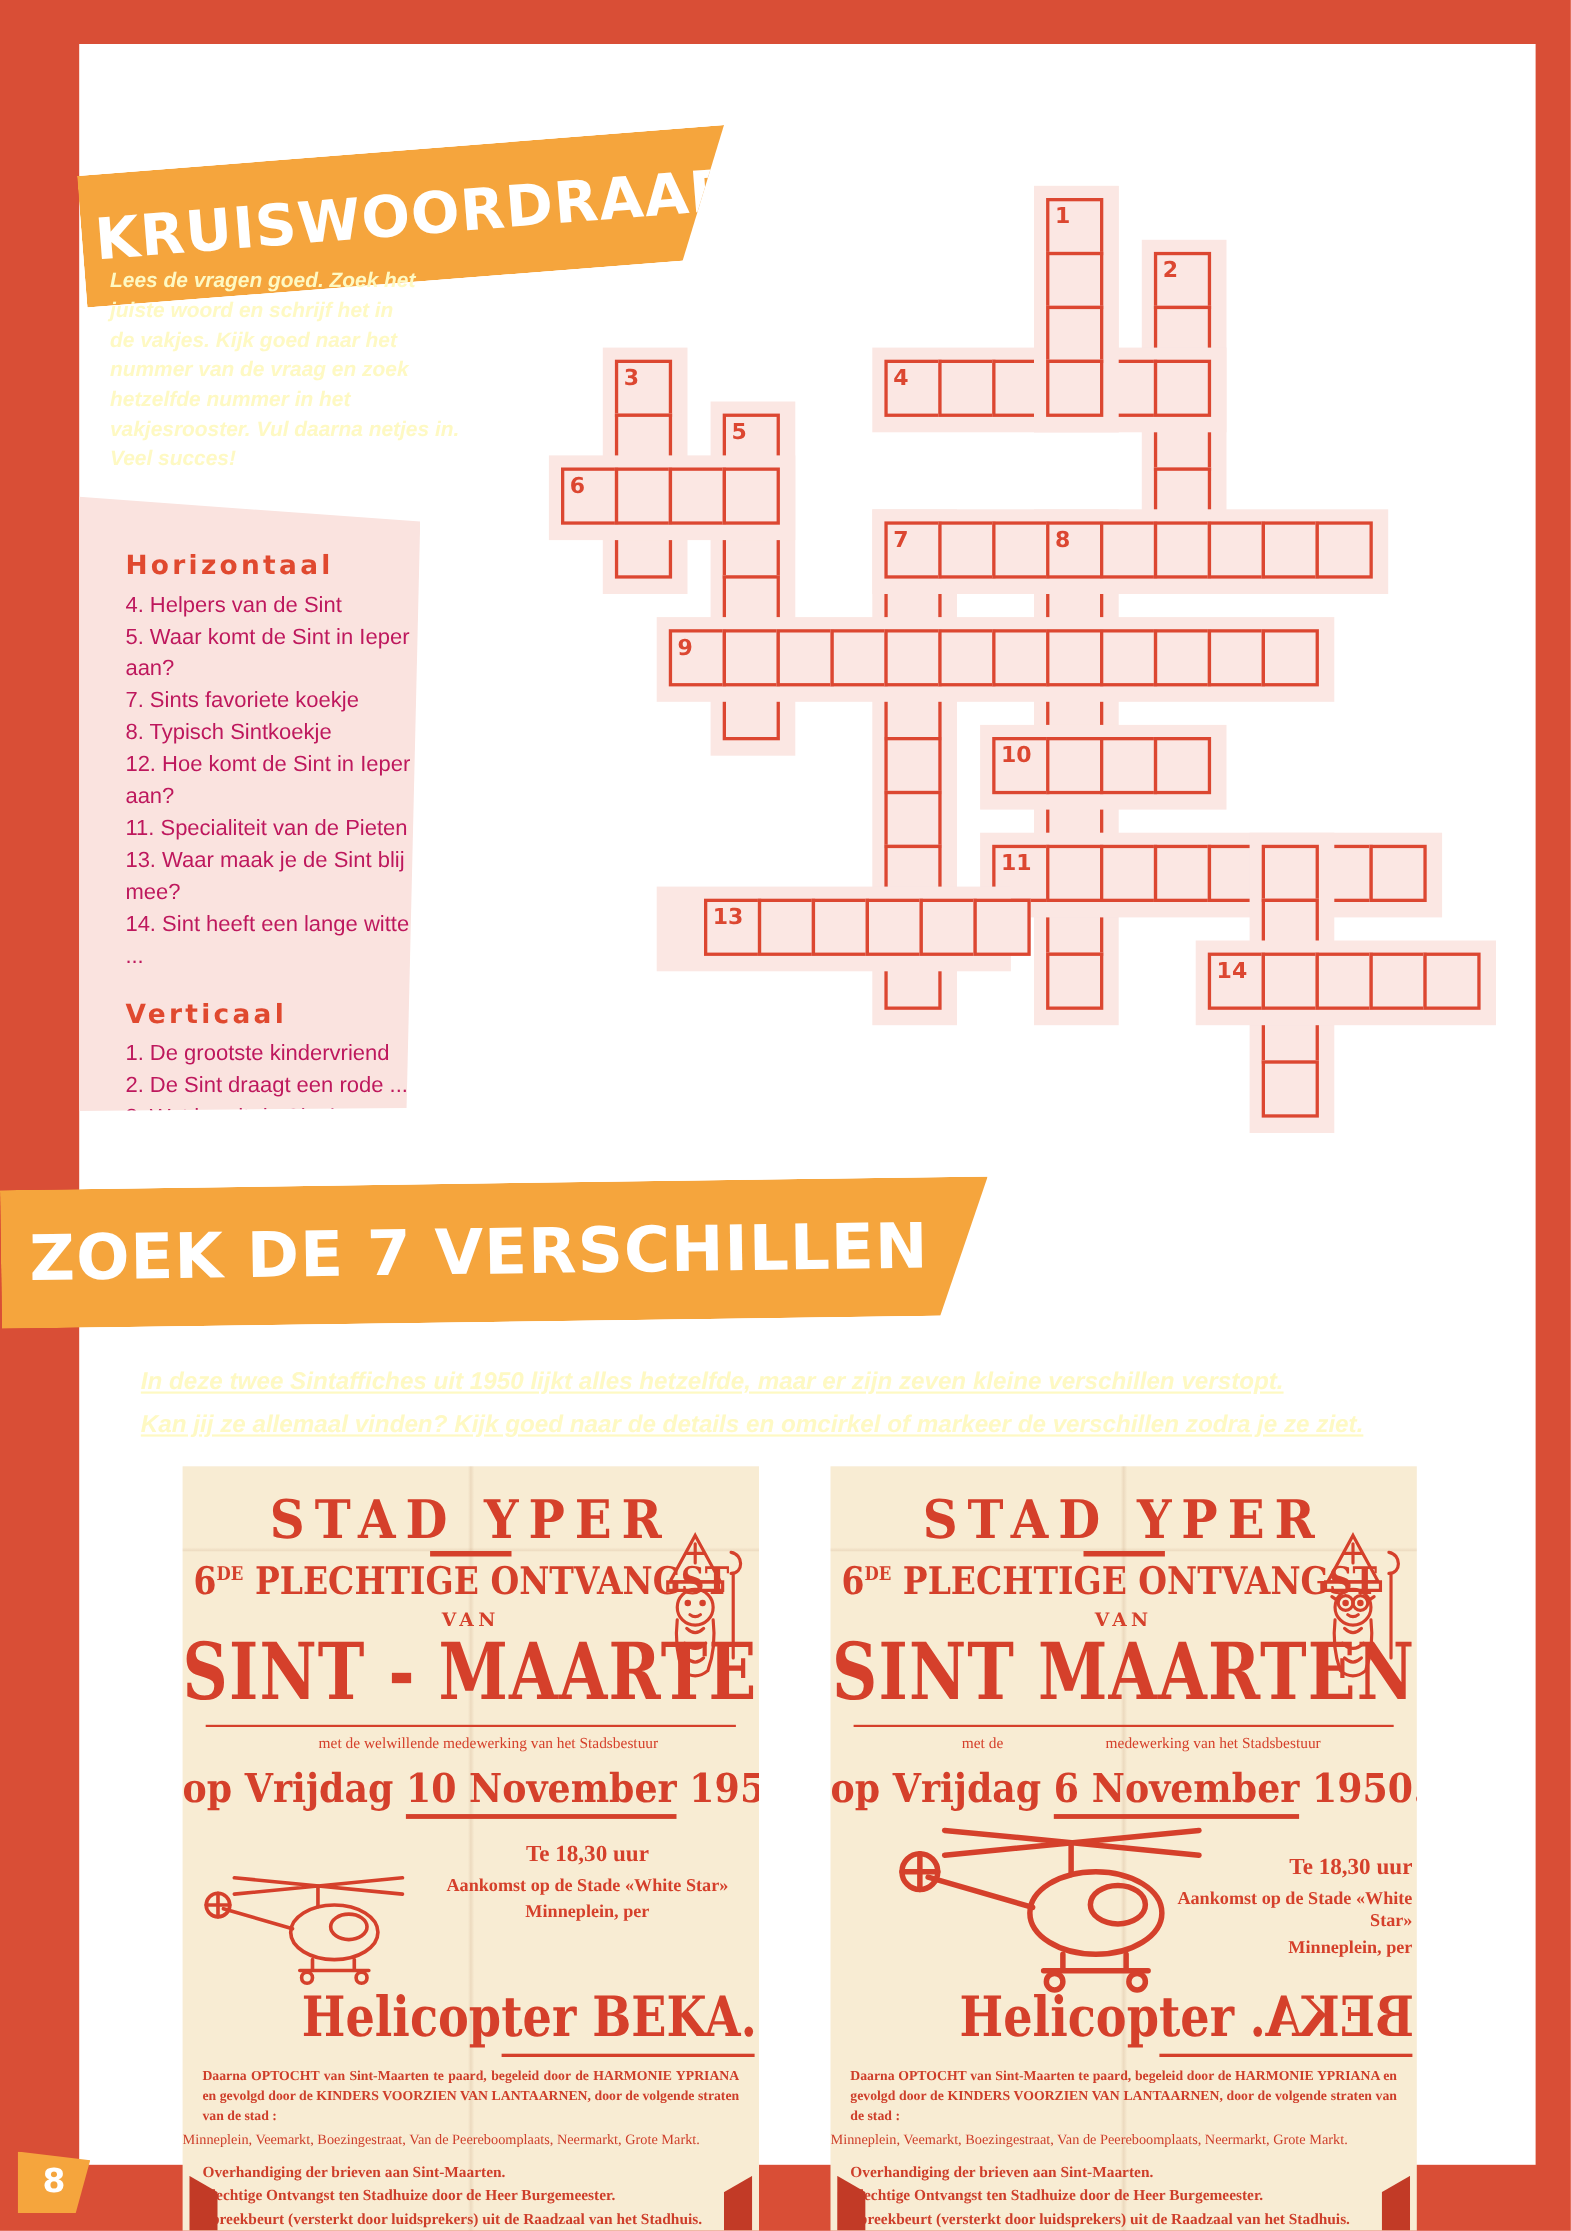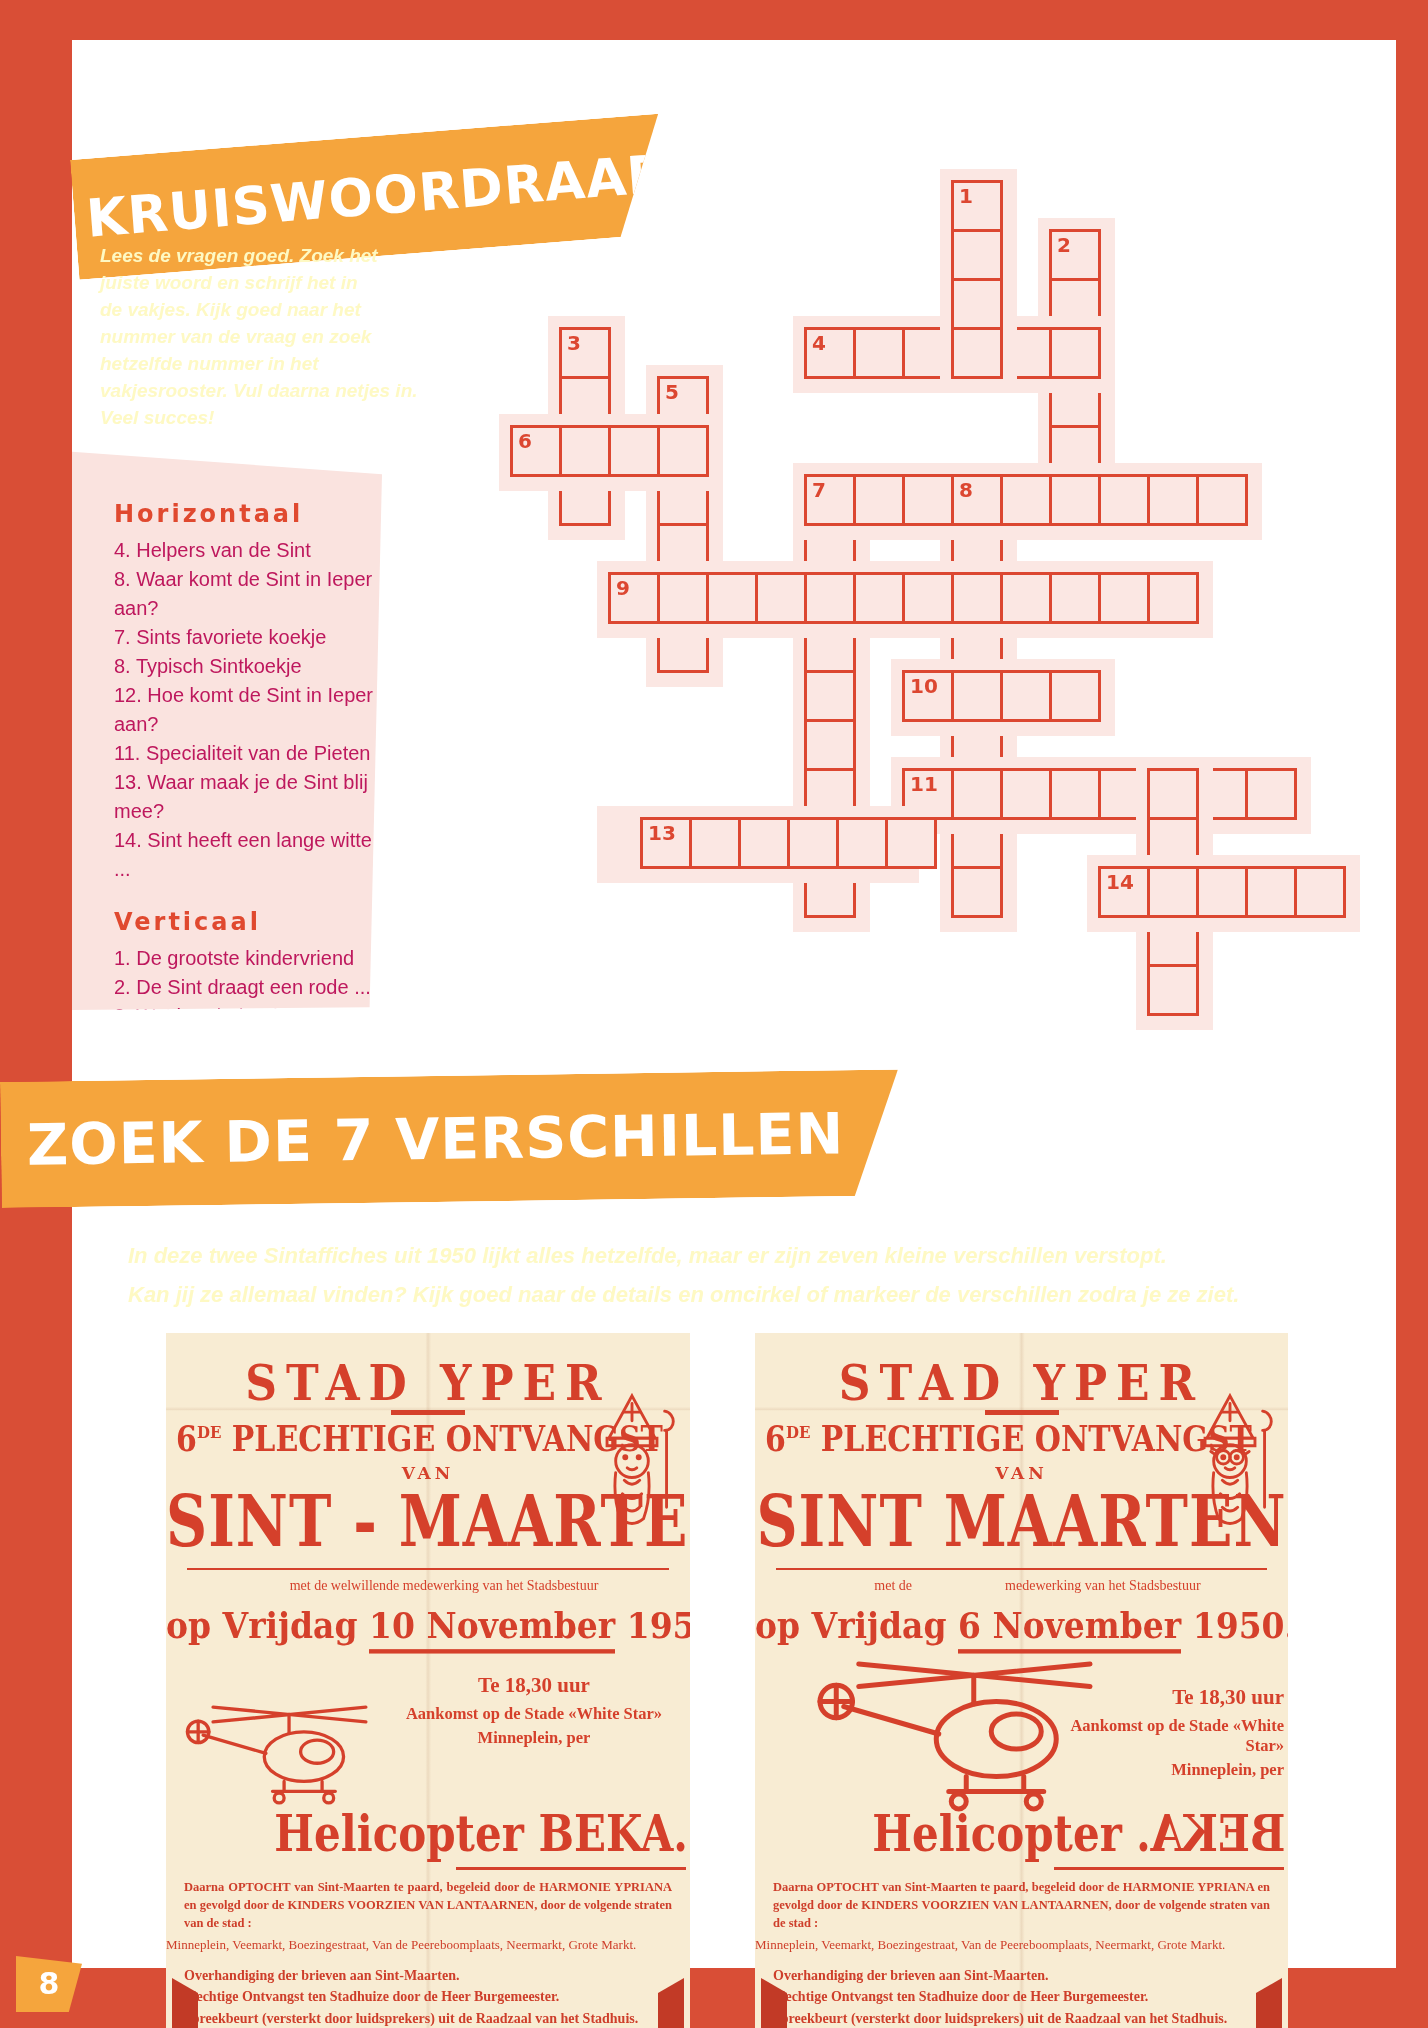--- a/index.html
+++ b/index.html
@@ -30,21 +30,21 @@
     font-size:57px;letter-spacing:1px;line-height:126px;padding-left:26px;
   }
 
   
   .intro{
     position:absolute;color:#fef9c3;
     font-family:"Liberation Sans",sans-serif;
     font-style:italic;font-weight:bold;
   }
   .intro-kruis{left:100px;top:242px;width:330px;font-size:19px;line-height:27px;}
-  .intro-zoek{left:128px;top:1236px;width:1180px;font-size:22px;line-height:39px;}
+  .intro-zoek{left:128px;top:1236px;width:1180px;font-size:22px;line-height:39px;text-decoration:underline;}
 
   
   .clue-panel{
     position:absolute;left:72px;top:446px;width:310px;height:564px;
     background:#FAE3DF;
     clip-path:polygon(0 1%,100% 5%,96% 99.5%,0 100%);
     padding:0;box-sizing:border-box;
   }
   .clue-inner{padding:54px 0 0 42px;}
   .clue-heading{
@@ -156,21 +156,21 @@
   <div>de vakjes. Kijk goed naar het nummer van de vraag en zoek</div>
   <div>hetzelfde nummer in het vakjesrooster. Vul daarna netjes in.</div>
   <div>Veel succes!</div>
 </div>
 
 <div class="clue-panel">
   <div class="clue-inner">
     <div class="clue-heading">Horizontaal</div>
     <div id="h-clues">
         <div class="clue">4. Helpers van de Sint</div>
-        <div class="clue">8. Waar komt de Sint in Ieper aan?</div>
+        <div class="clue">5. Waar komt de Sint in Ieper aan?</div>
         <div class="clue">7. Sints favoriete koekje</div>
         <div class="clue">8. Typisch Sintkoekje</div>
         <div class="clue">12. Hoe komt de Sint in Ieper aan?</div>
         <div class="clue">11. Specialiteit van de Pieten</div>
         <div class="clue">13. Waar maak je de Sint blij mee?</div>
         <div class="clue">14. Sint heeft een lange witte ...</div>
       </div>
     <div class="clue-gap"></div>
     <div class="clue-heading">Verticaal</div>
     <div id="v-clues">

